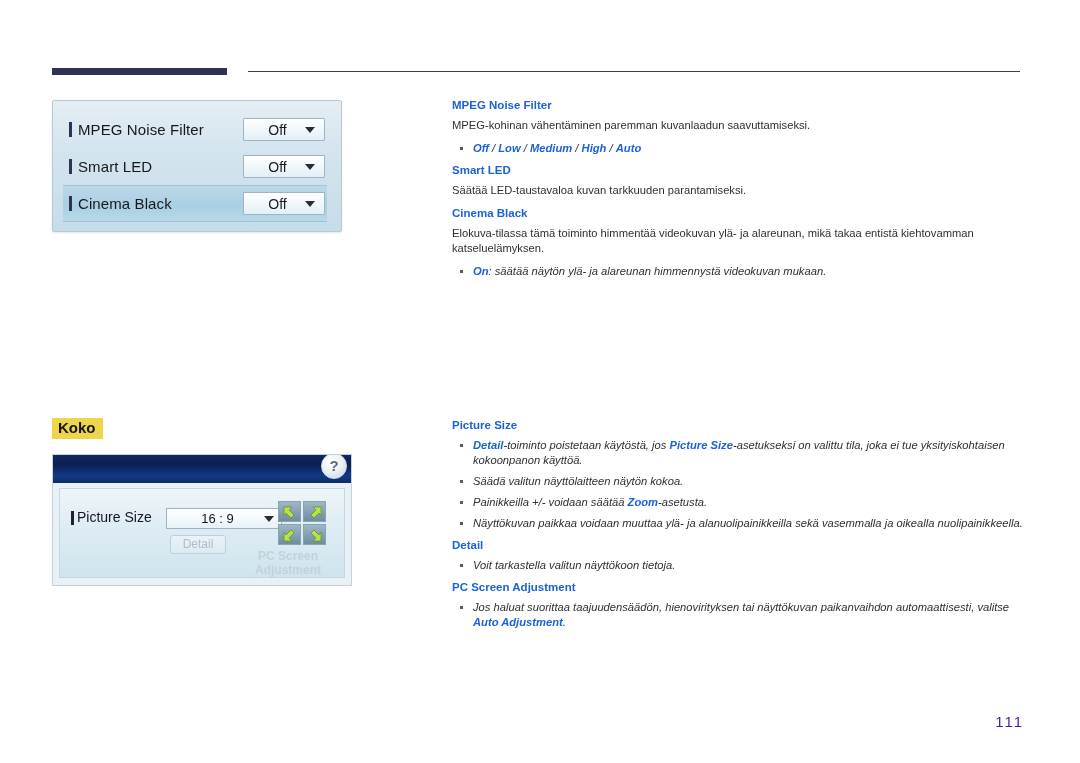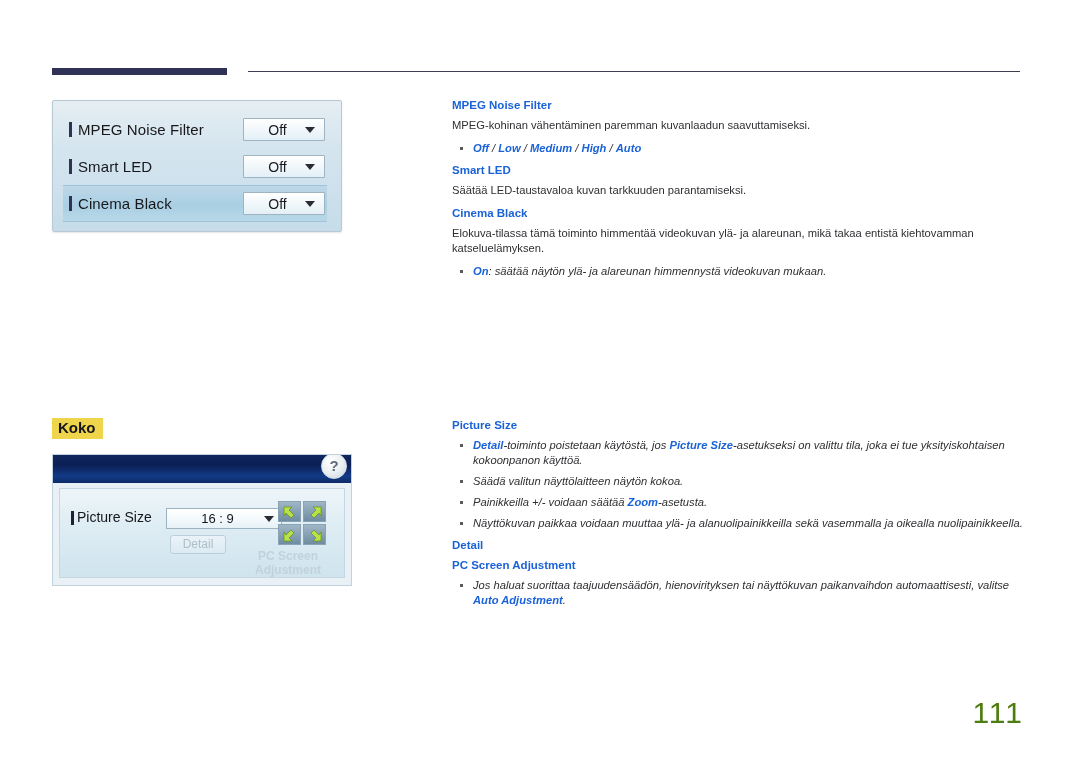--- a/index.html
+++ b/index.html
@@ -235,22 +235,22 @@
   }
   .b { color: #1a62d8; font-weight: bold; }
   .sep { color: #2f2f33; }
 
   .content-2 { position: absolute; left: 452px; top: 418px; width: 575px; }
 
   
   .pageno {
     position: absolute;
     right: 56px; bottom: 33px;
-    font-size: 30px;
-    color: #4d7c0f;
+    font-size: 15px;
+    color: #4c1d95;
     letter-spacing: 2px;
   }
 </style>
 </head>
 <body>
 
 <div class="page">
 
   <div class="top-rule-bar"></div>
   <div class="top-rule-line"></div>
@@ -344,20 +344,23 @@
 
     <div class="sec-head">Picture Size</div>
     <ul class="bullets">
       <li><span class="b">Detail</span><span>-toiminto poistetaan käytöstä, jos </span><span class="b">Picture Size</span><span>-asetukseksi on valittu tila, joka ei tue yksityiskohtaisen kokoonpanon käyttöä.</span></li>
       <li><span>Säädä valitun näyttölaitteen näytön kokoa.</span></li>
       <li><span>Painikkeilla +/- voidaan säätää </span><span class="b">Zoom</span><span>-asetusta.</span></li>
       <li><span>Näyttökuvan paikkaa voidaan muuttaa ylä- ja alanuolipainikkeilla sekä vasemmalla ja oikealla nuolipainikkeella.</span></li>
     </ul>
 
     <div class="sec-head">Detail</div>
+    <ul class="bullets">
+      <li><span>Voit tarkastella valitun näyttökoon tietoja.</span></li>
+    </ul>
 
     <div class="sec-head">PC Screen Adjustment</div>
     <ul class="bullets">
       <li><span>Jos haluat suorittaa taajuudensäädön, hienovirityksen tai näyttökuvan paikanvaihdon automaattisesti, valitse </span><span class="b">Auto Adjustment</span><span>.</span></li>
     </ul>
   </div>
 
   <div class="pageno">111</div>
 
 </div>

